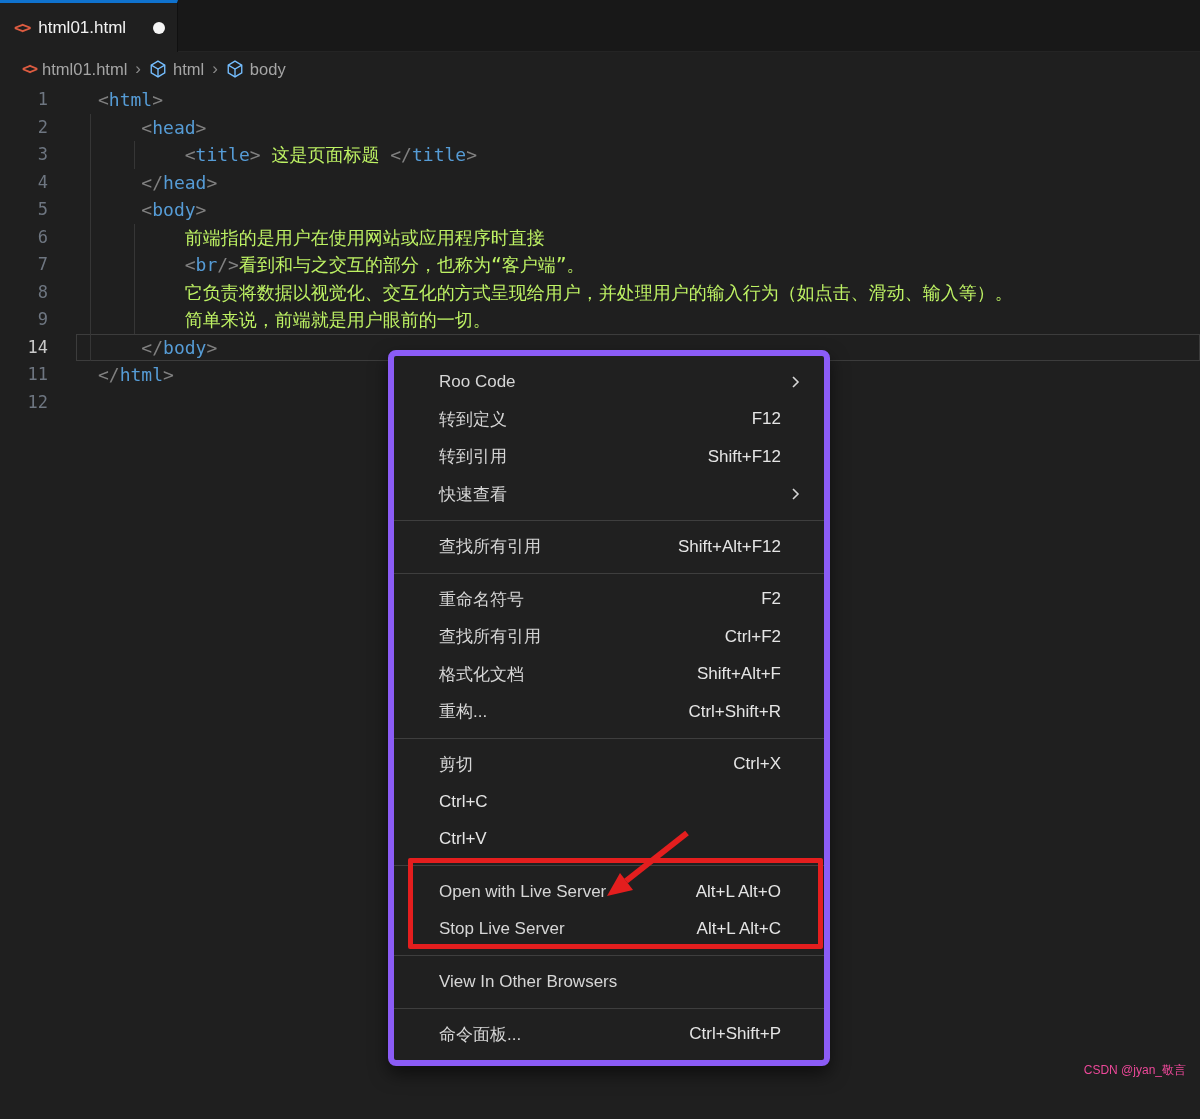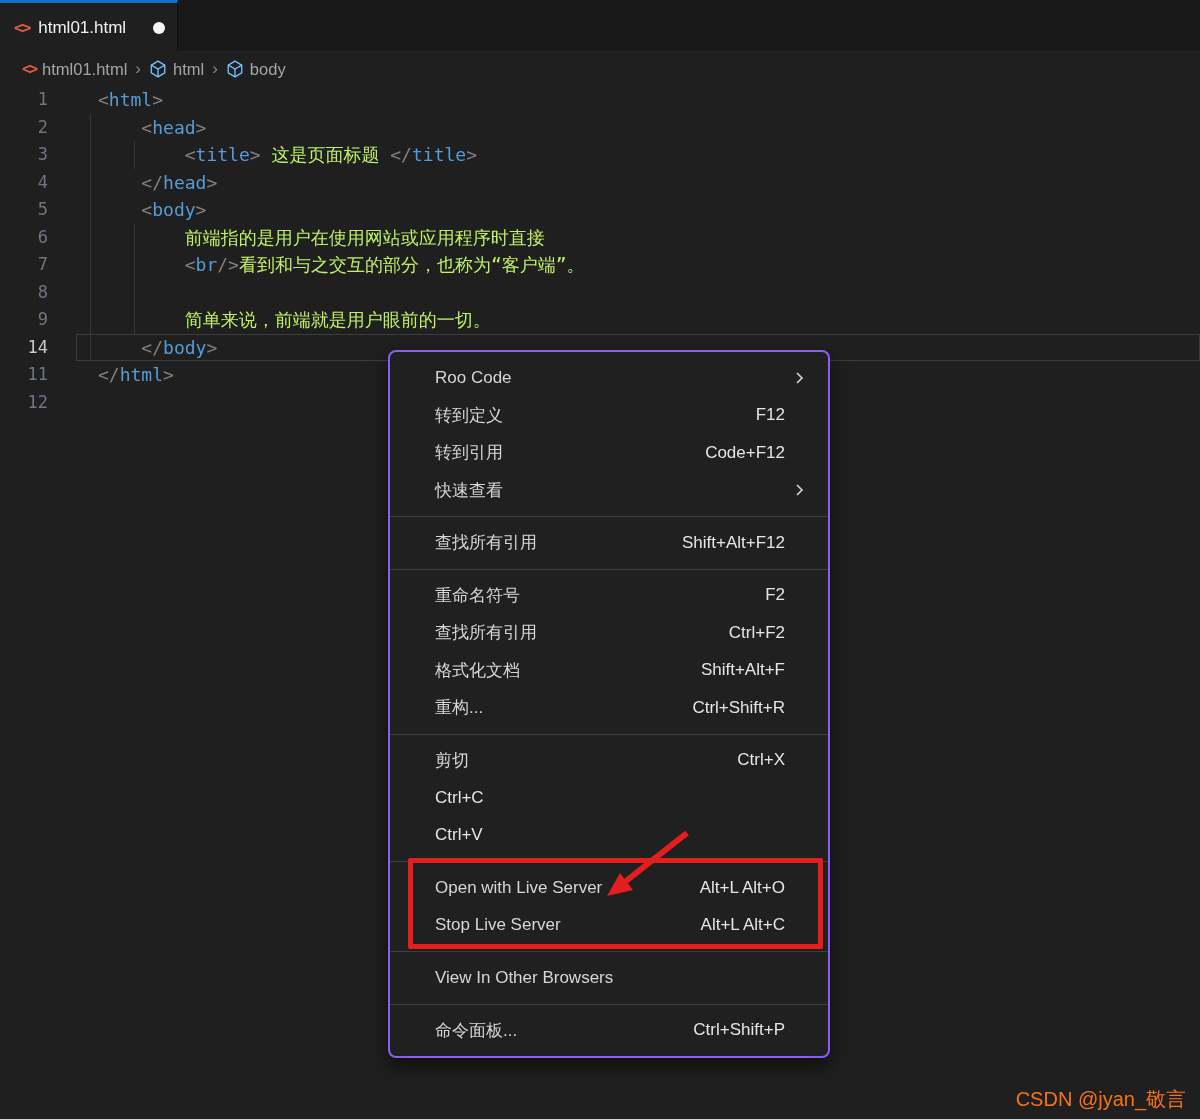--- a/index.html
+++ b/index.html
@@ -34,36 +34,36 @@
   .code-line { position:relative; display:flex; height:27.5px; line-height:27.5px; white-space:pre; }
   .ln { width:48px; text-align:right; color:#6e7681; font-size:17px; flex:none; }
   .lc { margin-left:50px; color:#d4d4d4; }
   .code-line.active .ln { color:#c9c9c9; }
   .tok-t { color:#569cd6; }
   .tok-p { color:#808080; }
   .tok-x { color:#bef264; }
 
   
   .context-menu { position:absolute; left:388px; top:350px; width:442px; background:#202020;
-                  border:2px solid #8b5cf6; border-radius:8px; padding:7px 0; z-index:10;
+                  border:6px solid #8b5cf6; border-radius:8px; padding:7px 0; z-index:10;
                   box-shadow:0 8px 18px rgba(0,0,0,.55); }
   .menu-item { height:37.5px; display:flex; align-items:center; padding:0 22px 0 45px;
                color:#d6d6d6; font-size:17px; cursor:pointer; }
   .mi-label { flex:1; }
   .mi-shortcut { color:#e5e5e5; padding-right:21px; }
   .mi-chevron { display:flex; align-items:center; }
   .menu-sep { height:1px; background:#3e3e3e; margin:7px 0; }
 
   
   .red-rect { position:absolute; left:408px; top:858px; width:415px; height:91px;
               border:5px solid #e41e1e; border-radius:2px; z-index:50; pointer-events:none; }
   .arrow-svg { position:absolute; left:555px; top:810px; z-index:60; pointer-events:none; }
 
   
-  .watermark { position:absolute; right:14px; top:1086px; color:#f97316; font-size:20px; z-index:70; }
+  .watermark { position:absolute; right:14px; top:1062px; color:#ec4899; font-size:12px; z-index:70; }
 </style>
 </head>
 <body>
 
 <div class="screen">
 
   <div class="tabbar">
     <div class="tab">
       <span class="file-icon">&lt;&gt;</span>
       <span class="tab-label">html01.html</span>
@@ -109,21 +109,21 @@
     <div class="guide" style="left:134px; top:55px; height:27.5px"></div>
     <div class="guide" style="left:134px; top:137.5px; height:110px"></div>
     <div id="code-lines">
         <div class="code-line"><span class="ln">1</span><span class="lc"><span class="tok-p">&lt;</span><span class="tok-t">html</span><span class="tok-p">&gt;</span></span></div>
         <div class="code-line"><span class="ln">2</span><span class="lc"><span class="tok-x">    </span><span class="tok-p">&lt;</span><span class="tok-t">head</span><span class="tok-p">&gt;</span></span></div>
         <div class="code-line"><span class="ln">3</span><span class="lc"><span class="tok-x">        </span><span class="tok-p">&lt;</span><span class="tok-t">title</span><span class="tok-p">&gt;</span><span class="tok-x"> 这是页面标题 </span><span class="tok-p">&lt;/</span><span class="tok-t">title</span><span class="tok-p">&gt;</span></span></div>
         <div class="code-line"><span class="ln">4</span><span class="lc"><span class="tok-x">    </span><span class="tok-p">&lt;/</span><span class="tok-t">head</span><span class="tok-p">&gt;</span></span></div>
         <div class="code-line"><span class="ln">5</span><span class="lc"><span class="tok-x">    </span><span class="tok-p">&lt;</span><span class="tok-t">body</span><span class="tok-p">&gt;</span></span></div>
         <div class="code-line"><span class="ln">6</span><span class="lc"><span class="tok-x">        前端指的是用户在使用网站或应用程序时直接</span></span></div>
         <div class="code-line"><span class="ln">7</span><span class="lc"><span class="tok-x">        </span><span class="tok-p">&lt;</span><span class="tok-t">br</span><span class="tok-p">/&gt;</span><span class="tok-x">看到和与之交互的部分，也称为“客户端”。</span></span></div>
-        <div class="code-line"><span class="ln">8</span></div>
+        <div class="code-line"><span class="ln">8</span><span class="lc"><span class="tok-x">        它负责将数据以视觉化、交互化的方式呈现给用户，并处理用户的输入行为（如点击、滑动、输入等）。</span></span></div>
         <div class="code-line"><span class="ln">9</span><span class="lc"><span class="tok-x">        简单来说，前端就是用户眼前的一切。</span></span></div>
         <div class="code-line active"><span class="ln">14</span><span class="lc"><span class="tok-x">    </span><span class="tok-p">&lt;/</span><span class="tok-t">body</span><span class="tok-p">&gt;</span></span></div>
         <div class="code-line"><span class="ln">11</span><span class="lc"><span class="tok-p">&lt;/</span><span class="tok-t">html</span><span class="tok-p">&gt;</span></span></div>
         <div class="code-line"><span class="ln">12</span><span class="lc"></span></div>
       </div>
   </div>
 
   <div class="context-menu" id="context-menu">
       <div class="menu-item">
         <span class="mi-label">Roo Code</span>
@@ -132,21 +132,21 @@
             <path d="M5 2 L10 7 L5 12"></path>
           </svg>
         </span>
       </div>
       <div class="menu-item">
         <span class="mi-label">转到定义</span>
         <span class="mi-shortcut">F12</span>
       </div>
       <div class="menu-item">
         <span class="mi-label">转到引用</span>
-        <span class="mi-shortcut">Code+F12</span>
+        <span class="mi-shortcut">Shift+F12</span>
       </div>
       <div class="menu-item">
         <span class="mi-label">快速查看</span>
         <span class="mi-chevron">
           <svg width="14" height="14" viewBox="0 0 14 14" fill="none" stroke="#d6d6d6" stroke-width="1.6">
             <path d="M5 2 L10 7 L5 12"></path>
           </svg>
         </span>
       </div>
       <div class="menu-sep"></div>

